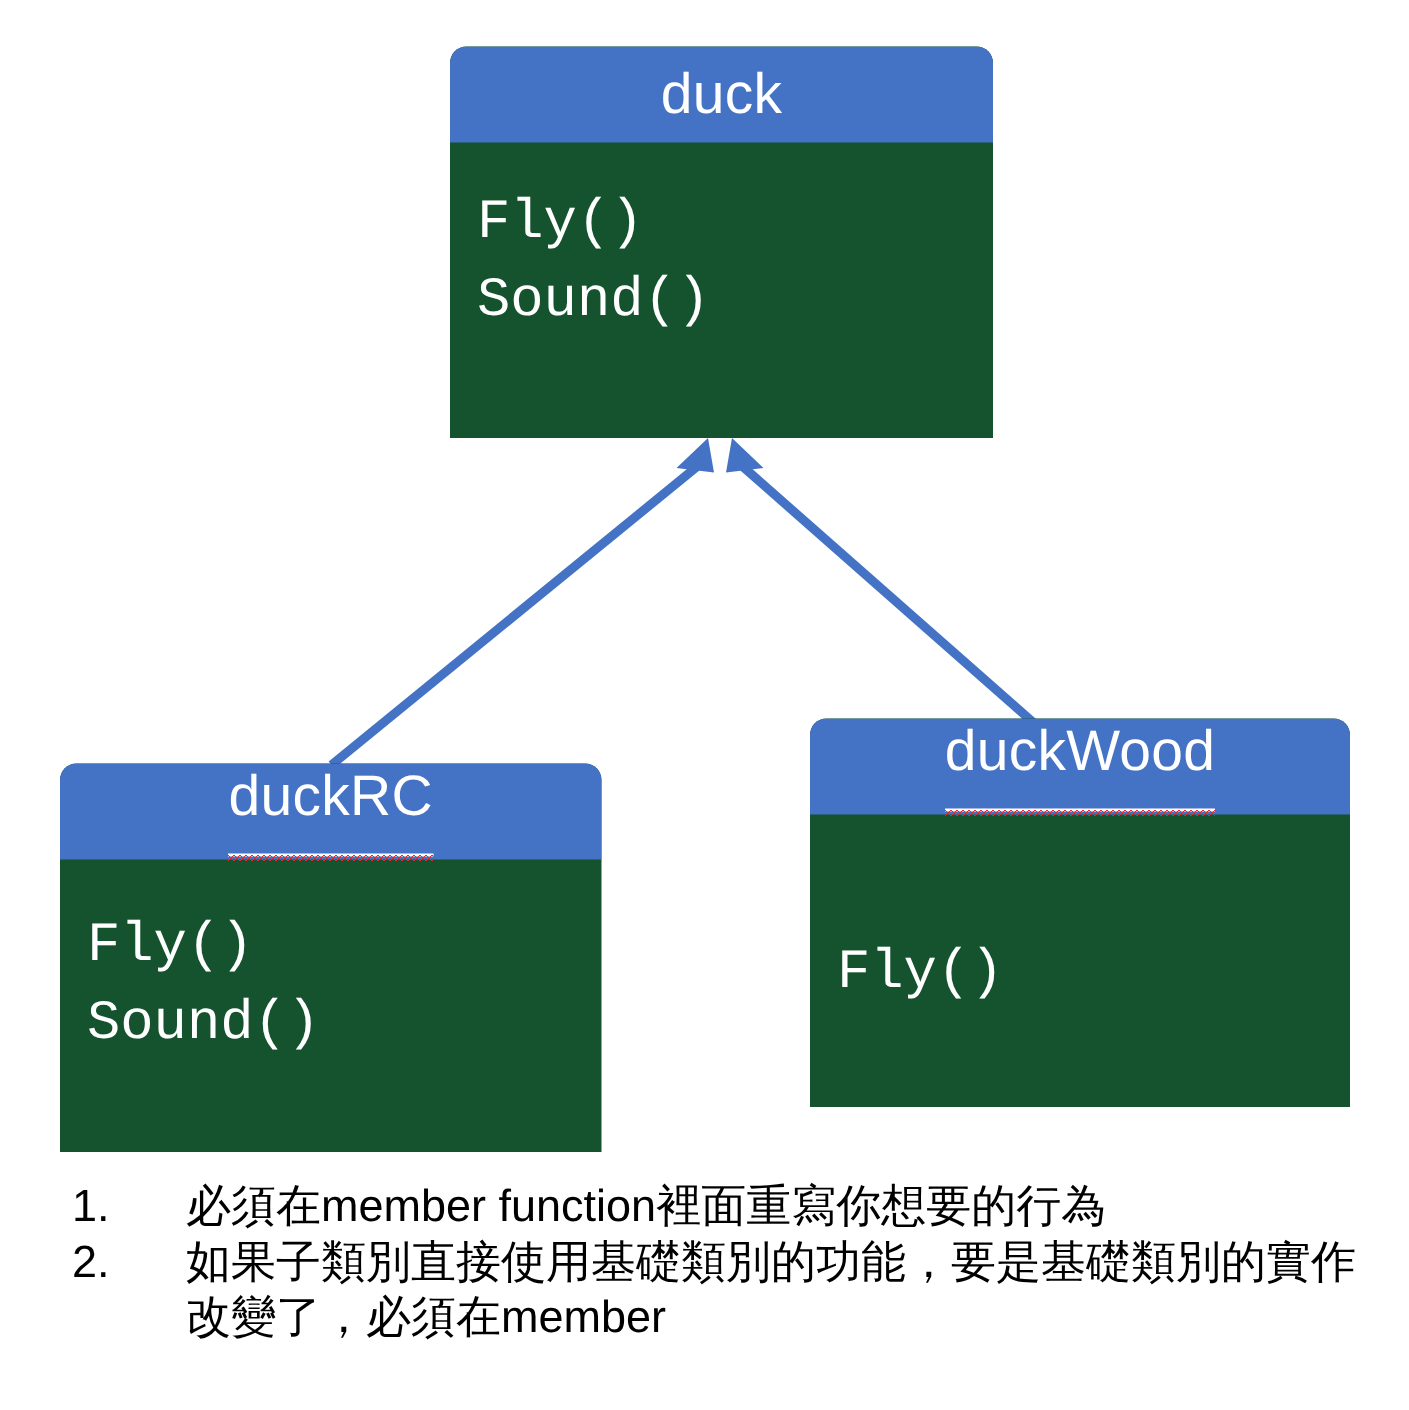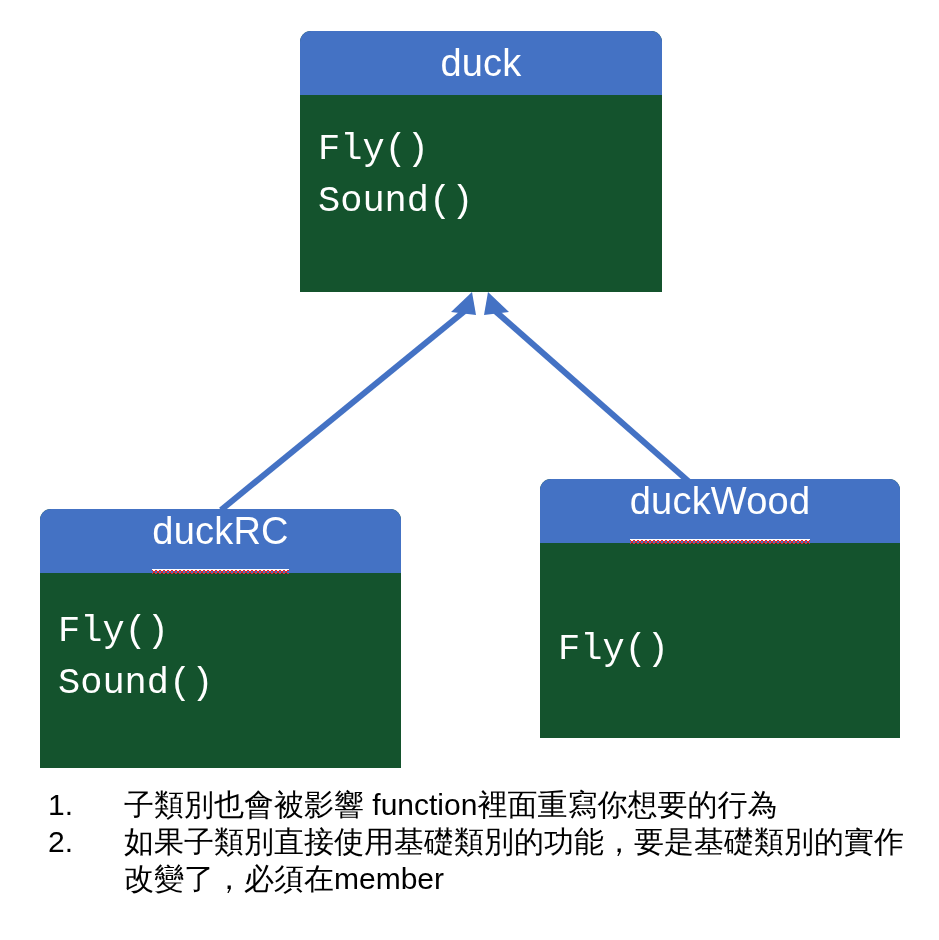--- a/index.html
+++ b/index.html
@@ -153,21 +153,21 @@
       <span class="class-title underlined">duckWood</span>
     </div>
     <div class="class-body" style="height:195px;">
       <div class="method-list" style="left:18px; top:80px;">Fly()</div>
     </div>
   </div>
 
   <div id="notes">
     <div class="note-row">
       <span class="note-num">1.</span>
-      <span class="note-text">子類別也會被影響 function裡面重寫你想要的行為</span>
+      <span class="note-text">必須在member function裡面重寫你想要的行為</span>
     </div>
     <div class="note-row">
       <span class="note-num">2.</span>
       <span class="note-text">如果子類別直接使用基礎類別的功能，要是基礎類別的實作改變了，必須在member</span>
     </div>
   </div>
 
 </div>
 
 </body></html>

